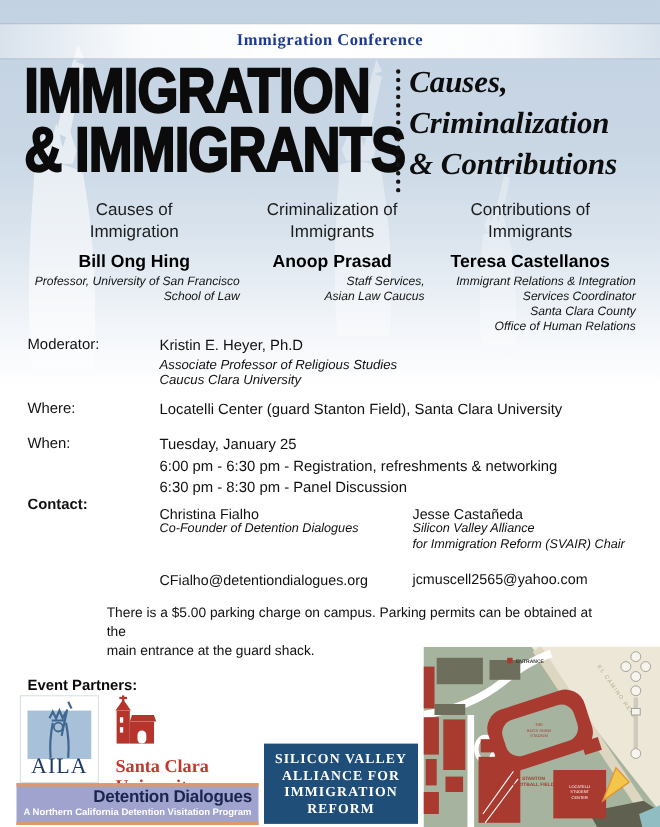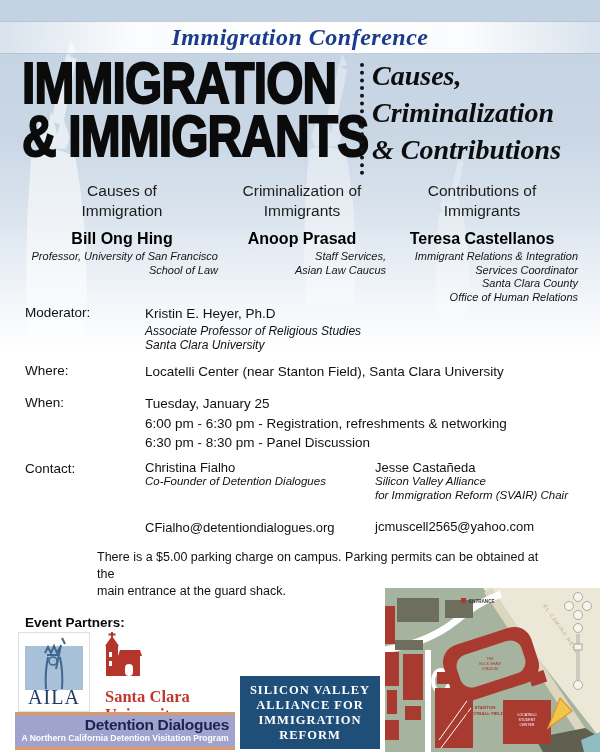--- a/index.html
+++ b/index.html
@@ -7,22 +7,22 @@
     background:linear-gradient(180deg,#c3d2e2 0%,#c9d7e5 18%,#dde6ef 30%,#f3f6fa 40%,#ffffff 47%,#ffffff 100%);
     font-family:"Liberation Sans",sans-serif;color:#111;}
   .ghost{position:absolute;z-index:0;pointer-events:none;}
   .layer{position:absolute;z-index:1;}
 
   
   .band{position:absolute;left:0;top:21px;width:600px;height:31px;z-index:1;
     background:linear-gradient(90deg,rgba(255,255,255,.35),rgba(255,255,255,.92) 22%,#fff 50%,rgba(255,255,255,.92) 78%,rgba(255,255,255,.35));
     border-top:1px solid rgba(150,168,190,.55);border-bottom:1px solid rgba(150,168,190,.55);
     display:flex;align-items:center;justify-content:center;}
-  .band-text{font-family:"Liberation Serif",serif;font-style:italic;font-weight:700;
-    font-size:24px;color:#1b3b8d;letter-spacing:.5px;}
+  .band-text{font-family:"Liberation Serif",serif;font-weight:700;
+    font-size:15px;color:#1b3b8d;letter-spacing:.5px;}
 
   
   .title-block{left:22px;top:57px;}
   .title-line{font-weight:700;font-size:57px;line-height:53px;letter-spacing:-1px;
     color:#0b0b0b;-webkit-text-stroke:2px #0b0b0b;white-space:nowrap;
     transform:scaleX(.84);transform-origin:0 0;}
   .title-divider{left:360px;top:63px;height:112px;width:0;border-left:4px dotted #151515;}
   .subtitle-block{left:372px;top:57px;font-family:"Liberation Serif",serif;
     font-style:italic;font-weight:700;font-size:28px;line-height:37px;color:#0d0d0d;}
 
@@ -130,36 +130,36 @@
         <div class="cred">Santa Clara County</div>
         <div class="cred">Office of Human Relations</div>
       </div>
     </div>
   </div>
 
   <div class="lab" style="top:305px;">Moderator:</div>
   <div class="content" style="top:304px;">
     <div class="body-line">Kristin E. Heyer, Ph.D</div>
     <div class="it-line">Associate Professor of Religious Studies</div>
-    <div class="it-line">Santa Clara University</div>
+    <div class="it-line">Caucus Clara University</div>
   </div>
 
   <div class="lab" style="top:363px;">Where:</div>
   <div class="content" style="top:362px;">
-    <div class="body-line">Locatelli Center (near Stanton Field), Santa Clara University</div>
+    <div class="body-line">Locatelli Center (guard Stanton Field), Santa Clara University</div>
   </div>
 
   <div class="lab" style="top:395px;">When:</div>
   <div class="content" style="top:394px;">
     <div class="body-line">Tuesday, January 25</div>
     <div class="body-line">6:00 pm - 6:30 pm - Registration, refreshments &amp; networking</div>
     <div class="body-line">6:30 pm - 8:30 pm - Panel Discussion</div>
   </div>
 
-  <div class="lab" style="top:461px;">Contact:</div>
+  <div class="lab" style="top:451px;font-weight:bold;">Contact:</div>
   <div class="content" style="top:460px;width:225px;">
     <div class="contact-name">Christina Fialho</div>
     <div class="contact-role">Co-Founder of Detention Dialogues</div>
     <div class="email-line" style="margin-top:31px;">CFialho@detentiondialogues.org</div>
   </div>
   <div class="content" style="top:460px;left:375px;width:220px;">
     <div class="contact-name">Jesse Castañeda</div>
     <div class="contact-role">Silicon Valley Alliance</div>
     <div class="contact-role">for Immigration Reform (SVAIR) Chair</div>
     <div class="email-line" style="margin-top:17px;">jcmuscell2565@yahoo.com</div>

